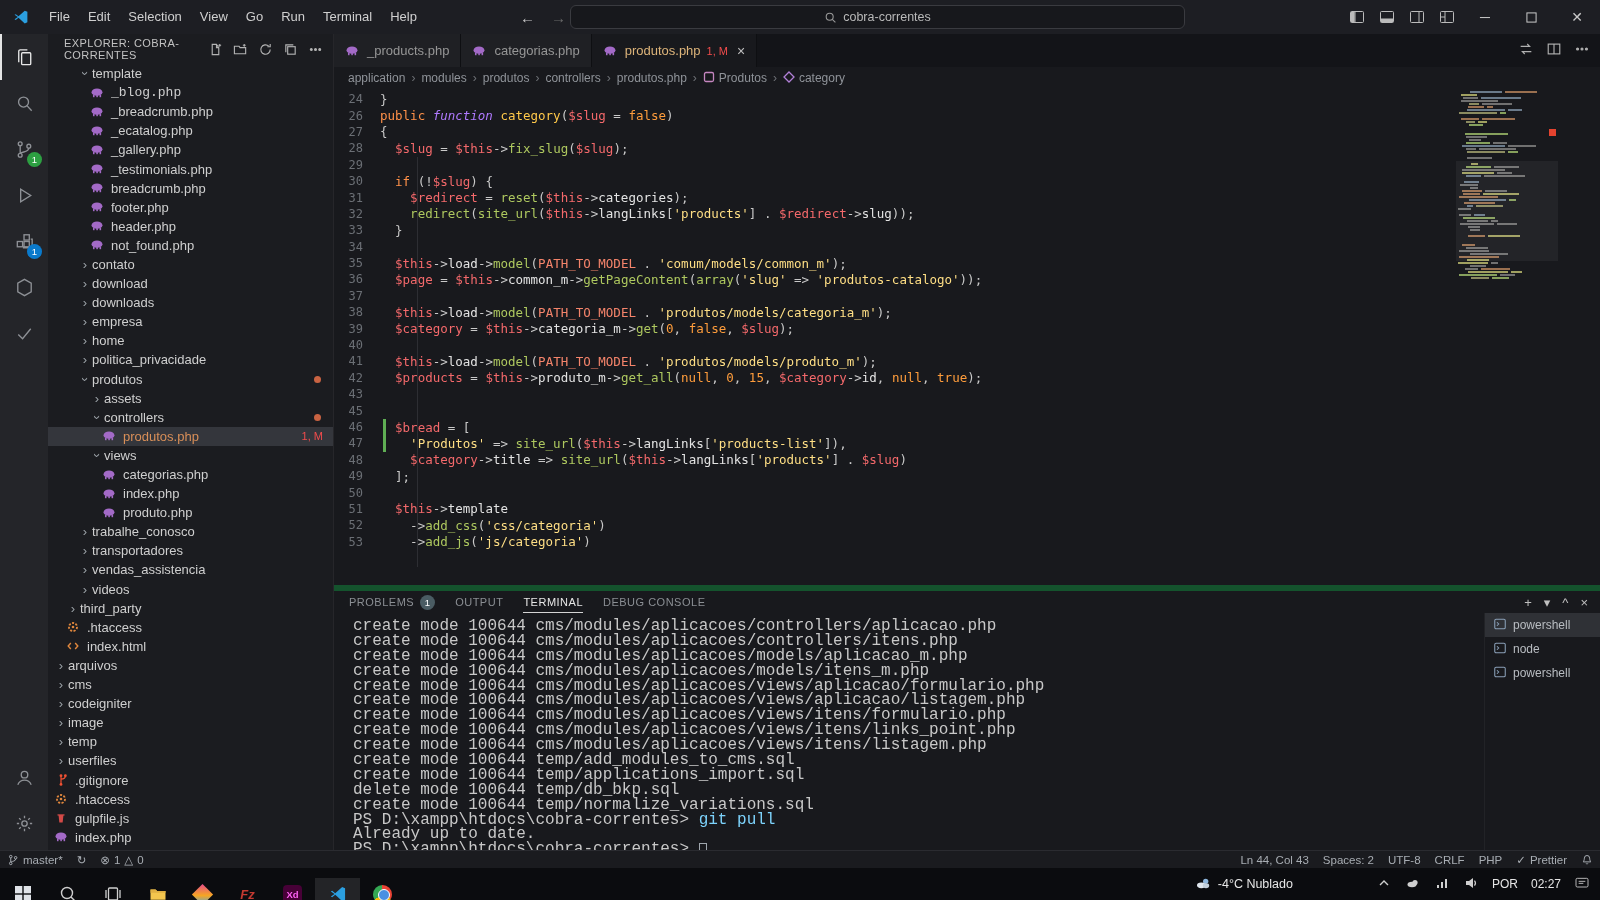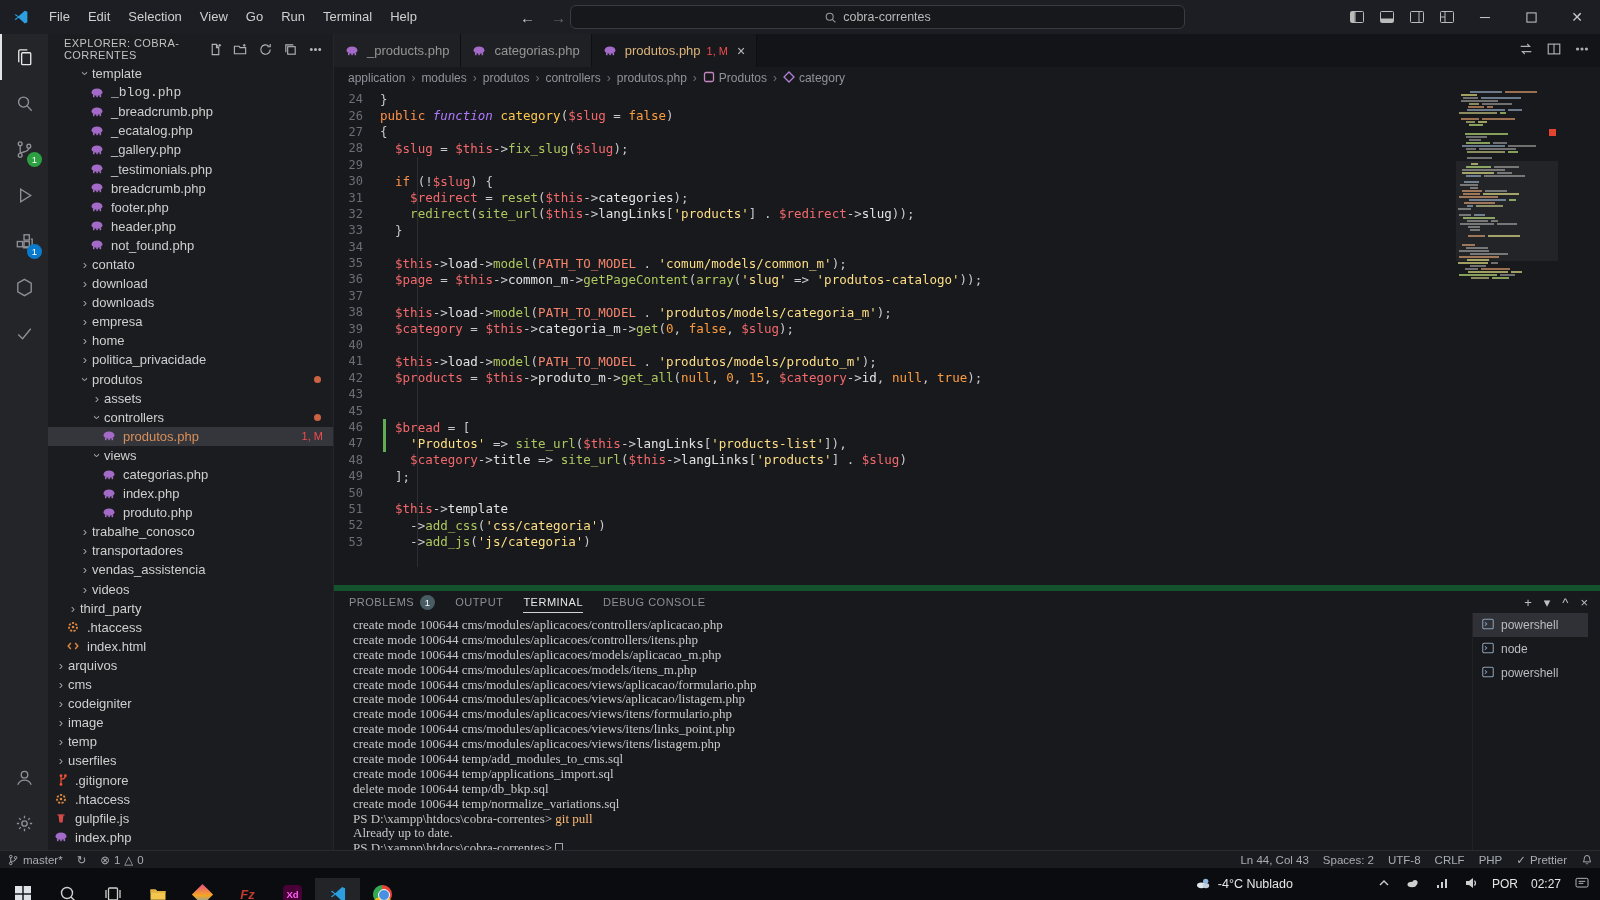--- a/index.html
+++ b/index.html
@@ -85,25 +85,25 @@
   #ruler .err{position:absolute;right:2px;top:40px;width:7px;height:7px;background:#e4432f;}
 
   #panel{position:absolute;left:0;right:0;top:551px;bottom:0;background:#18191d;border-top:6px solid #14532d;}
   #panel-header{height:22px;display:flex;align-items:center;padding-left:15px;gap:20px;position:relative;}
   .ptab{font-size:11px;letter-spacing:.5px;color:#8b8f94;display:flex;align-items:center;gap:6px;height:22px;}
   .ptab.active{color:#e6e6e6;box-shadow:inset 0 -1px 0 #d4d4d4;}
   .ptab-badge{min-width:15px;height:15px;border-radius:8px;background:#4a5c63;color:#fff;font-size:9.5px;
     display:flex;align-items:center;justify-content:center;padding:0 3px;}
   #panel-actions{position:absolute;right:12px;display:flex;gap:12px;color:#c0c0c0;font-size:13px;align-items:center;}
   #terminal{position:absolute;left:0;right:116px;top:22px;bottom:0;padding:4px 0 0 19px;
-    font-family:Liberation Serif, serif;font-size:13px;overflow:hidden;}
+    font-family:Liberation Mono, monospace;font-size:16px;overflow:hidden;}
   .tl{height:14.9px;white-space:pre;color:#c8c8c8;}
-  .t-y{color:#fdba74;}
+  .t-y{color:#7dd3fc;}
   .hcaret{display:inline-block;width:8px;height:13px;border:1px solid #9fa6ad;vertical-align:middle;}
-  #term-list{position:absolute;right:12px;top:22px;bottom:0;width:116px;border-left:1px solid #222327;}
+  #term-list{position:absolute;right:0;top:22px;bottom:0;width:116px;border-left:1px solid #222327;}
   .ti-row{height:24px;display:flex;align-items:center;gap:6px;padding-left:8px;font-size:12px;color:#b9bdc2;}
   .ti-row.sel{background:#2f3136;}
   .ti-row svg{width:14px;height:14px;flex:none;}
 
   
   #statusbar{position:absolute;left:0;right:0;bottom:32px;height:18px;background:#1a1b1f;
     border-top:1px solid #2a2b30;display:flex;align-items:center;font-size:11.5px;color:#a8adb3;}
   #statusbar .sb-item{display:flex;align-items:center;gap:4px;padding:0 7px;height:18px;}
   #statusbar svg{width:12px;height:12px;stroke:#a8adb3;fill:none;stroke-width:1.3;}
   #sb-right{margin-left:auto;display:flex;align-items:flex-start;}

